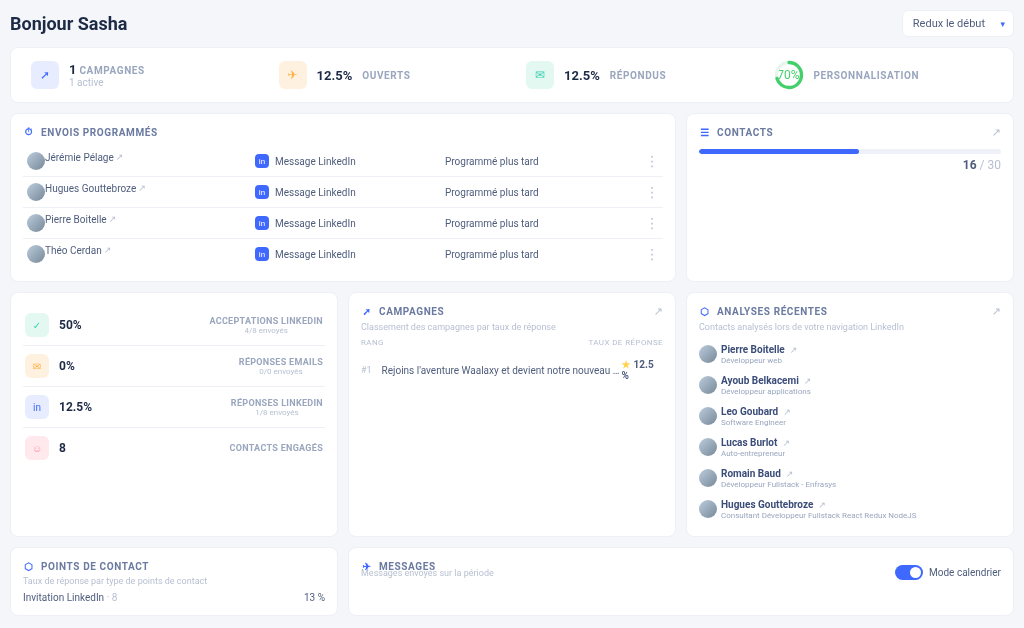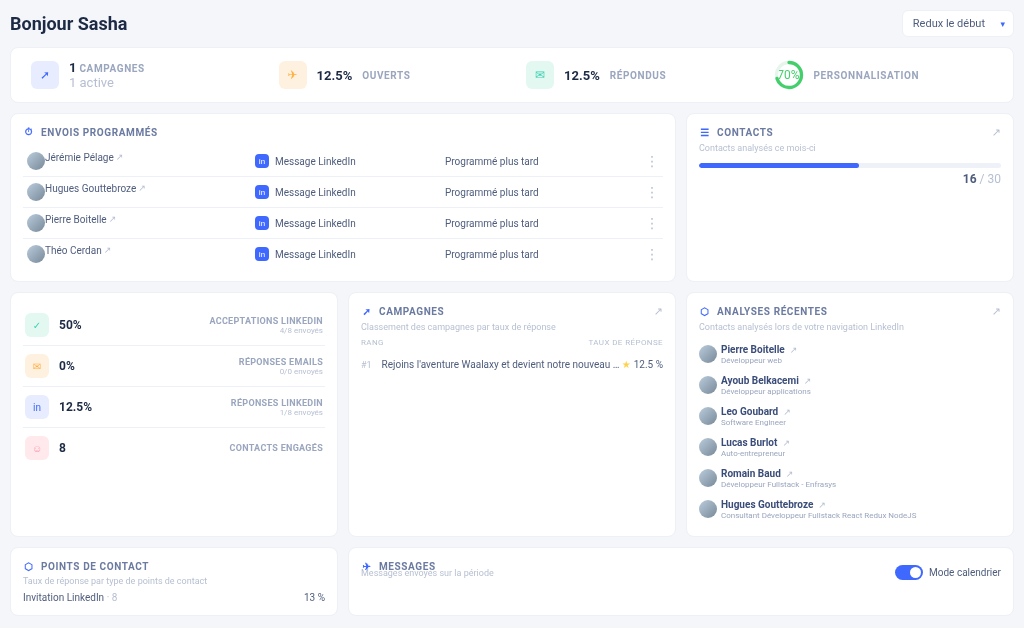--- a/index.html
+++ b/index.html
@@ -28,21 +28,21 @@
   .topbar{display:flex;align-items:center;justify-content:space-between}
   h1{margin:0;font-size:18px;font-weight:700}
   .period-select{background:#fff;border:1px solid var(--border);border-radius:6px;padding:6px 28px 6px 10px;font-size:11px;color:#4f5d7d;position:relative;min-width:110px}
   .period-select .chev{position:absolute;right:8px;top:50%;transform:translateY(-50%);color:var(--blue);font-size:9px}
 
   .kpis{background:#fff;border:1px solid var(--border);border-radius:8px;margin-top:10px;display:flex;align-items:center;padding:12px 6px}
   .kpi{flex:1;display:flex;align-items:center;gap:10px;padding:0 14px}
   .kpi .iconbox{width:28px;height:28px;border-radius:6px;display:flex;align-items:center;justify-content:center}
   .kpi .num{font-weight:700;font-size:13px}
   .kpi .lbl{font-size:10px;letter-spacing:.6px;color:var(--muted);font-weight:700}
-  .kpi .sub{font-size:13px;color:var(--muted2)}
+  .kpi .sub{font-size:10px;color:var(--muted2)}
   .kpi .gauge{position:relative;width:30px;height:30px;display:flex;align-items:center;justify-content:center}
   .kpi .gauge svg{position:absolute;inset:0}
   .kpi .gauge span{font-size:12px;font-weight:400;color:var(--green)}
 
   .grid{display:grid;grid-template-columns:1fr 1fr 1fr;grid-gap:10px;margin-top:10px}
   .card{background:#fff;border:1px solid var(--border);border-radius:8px;padding:12px}
   .card .card-head{display:flex;align-items:center;justify-content:space-between;margin-bottom:8px}
   .card-title{display:flex;align-items:center;gap:6px;color:#6b7aa0;font-size:10px;letter-spacing:.6px;font-weight:700}
   .card-title .ic{width:12px;height:12px;display:inline-flex;align-items:center;justify-content:center;color:var(--blue)}
   .card-subtext{font-size:9px;color:var(--muted2);margin-top:-4px;margin-bottom:6px}
@@ -58,33 +58,33 @@
   .dots{color:var(--muted2);text-align:right;font-size:14px;line-height:8px;cursor:pointer}
 
   .contacts .progress{height:5px;background:var(--soft-gray);border-radius:3px;margin-top:10px;position:relative;overflow:hidden}
   .contacts .progress .fill{position:absolute;left:0;top:0;bottom:0;background:var(--blue);border-radius:3px}
   .contacts .count{text-align:right;font-size:12px;margin-top:4px;color:#4f5d7d}
   .contacts .count .max{color:var(--muted2)}
 
   .rates .rate-row{display:flex;align-items:center;justify-content:space-between;padding:8px 2px}
   .rates .rate-row + .rate-row{border-top:1px solid var(--border)}
   .rates .left{display:flex;align-items:center;gap:10px}
-  .rates .right{text-align:right}
+  .rates .right{text-align:center}
   .rates .rlabel{font-size:9px;letter-spacing:.3px;color:var(--muted);font-weight:700}
   .rates .rsub{font-size:8px;color:var(--muted2)}
   .rates .rval{font-size:12px;font-weight:700}
   .iconbox.teal{background:var(--soft-teal);color:var(--teal)}
   .iconbox.orange{background:var(--soft-orange);color:var(--orange)}
   .iconbox.blue{background:var(--soft-blue);color:var(--blue)}
   .iconbox.pink{background:var(--soft-pink);color:var(--pink)}
 
   .campaigns .rank-row{display:flex;align-items:center;justify-content:space-between;font-size:10px;margin-top:12px}
   .campaigns .rank-row .title{max-width:240px;white-space:nowrap;overflow:hidden;text-overflow:ellipsis;color:#4f5d7d}
   .campaigns .rank{color:var(--muted2);font-size:9px;margin-right:4px}
-  .campaigns .score{color:#4f5d7d;font-weight:400}
+  .campaigns .score{color:#4f5d7d;font-weight:700}
   .campaigns .star{color:#ffd24d;margin-right:3px}
   .campaigns .cols{display:flex;justify-content:space-between;font-size:8px;color:var(--muted2);margin-top:6px;letter-spacing:.4px}
 
   .analyses .an-row{display:flex;align-items:center;gap:4px;padding:4px 0}
   .analyses .an-row .info{display:flex;flex-direction:column}
   .analyses .an-row .name{font-size:10px;font-weight:700;color:#3a4c78}
   .analyses .an-row .role{font-size:8px;color:var(--muted)}
 
   .touch .trow{font-size:10px;color:#4f5d7d}
   .touch .trow .meta{display:flex;justify-content:space-between}
@@ -205,21 +205,20 @@
     </div>
 
     <div class="card contacts">
       <div class="card-head">
         <div class="card-title">
             <span class="ic">☰</span>
             <span>CONTACTS</span>
           </div>
         <span class="open-ic">↗</span>
       </div>
-      <div class="card-subtext">Contacts analysés ce mois-ci</div>
       <div class="progress">
           <div class="fill" id="contacts-fill" style="width: 53%;"></div>
         </div>
       <div class="count"><b>16</b> <span class="max">/ <span>30</span></span></div>
     </div>
   </div>
 
   <div class="grid">
 
     <div class="card rates" id="rates-card">

